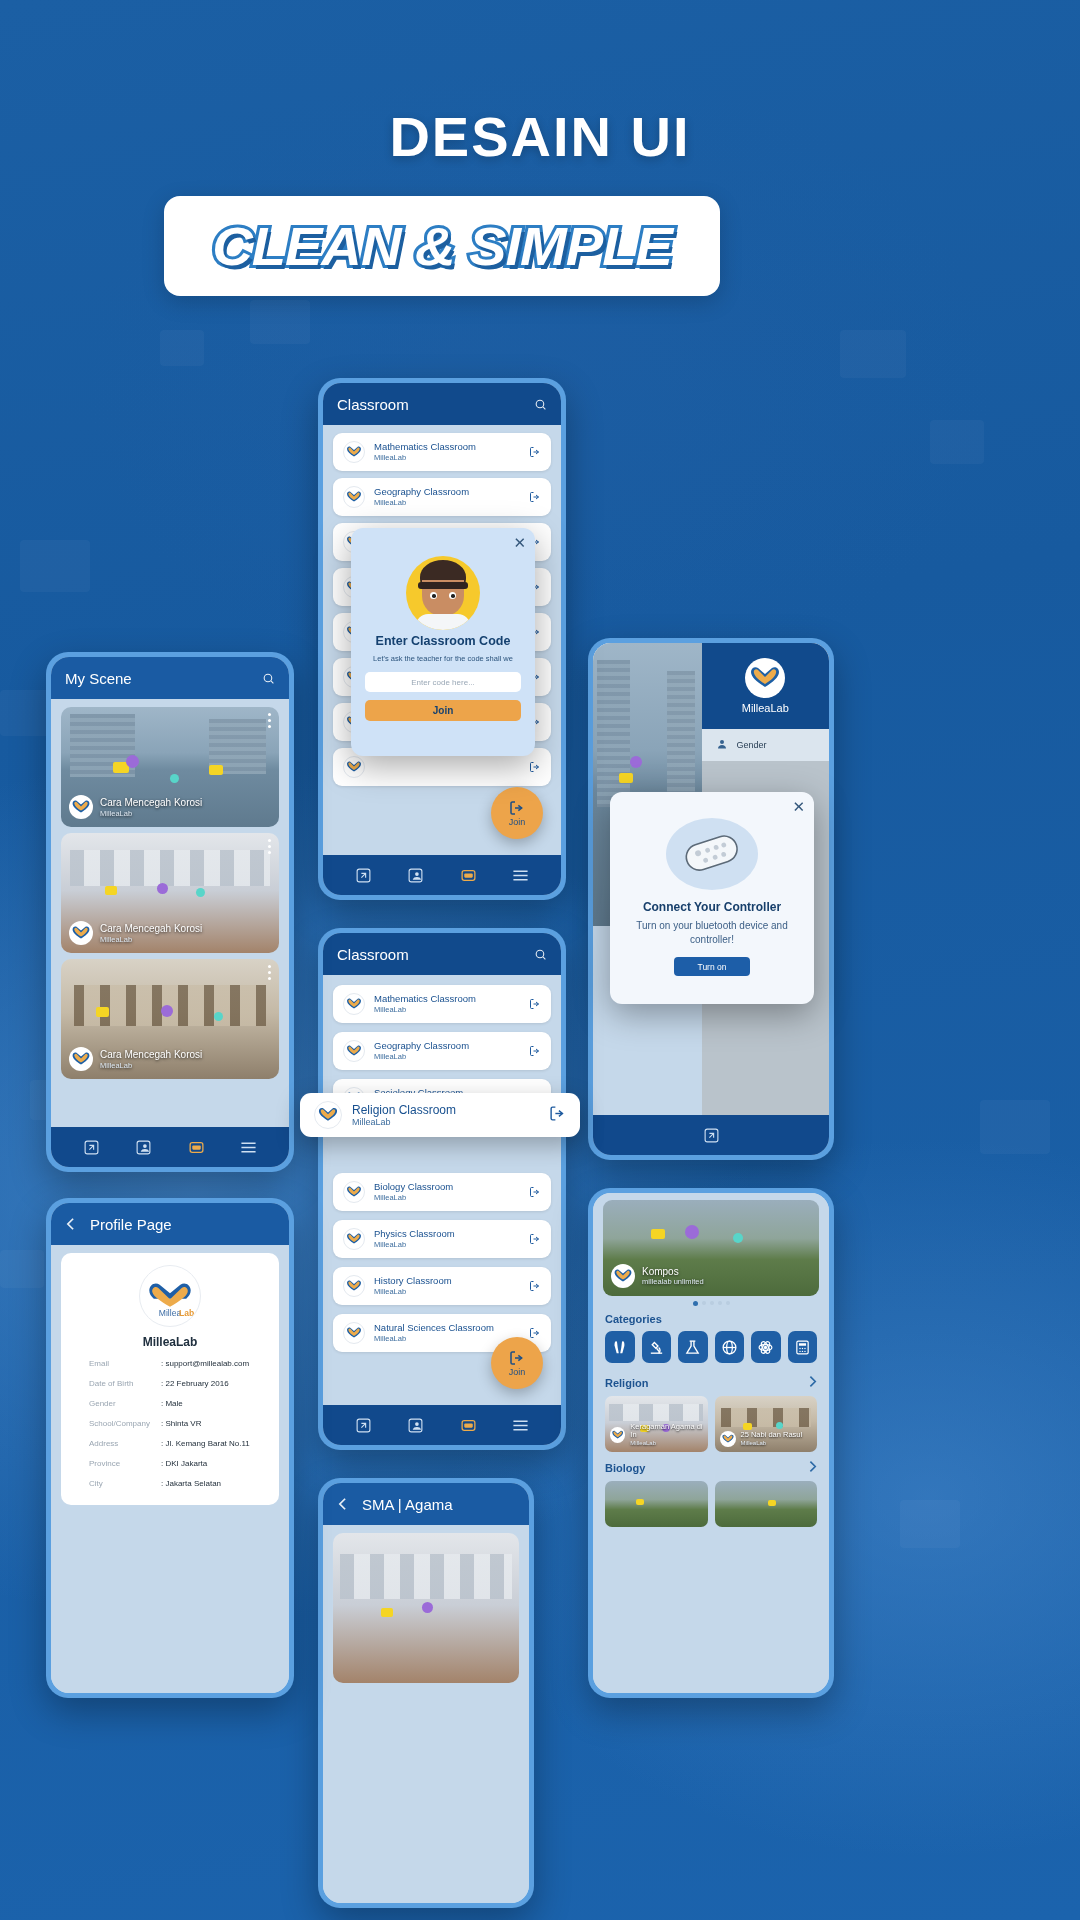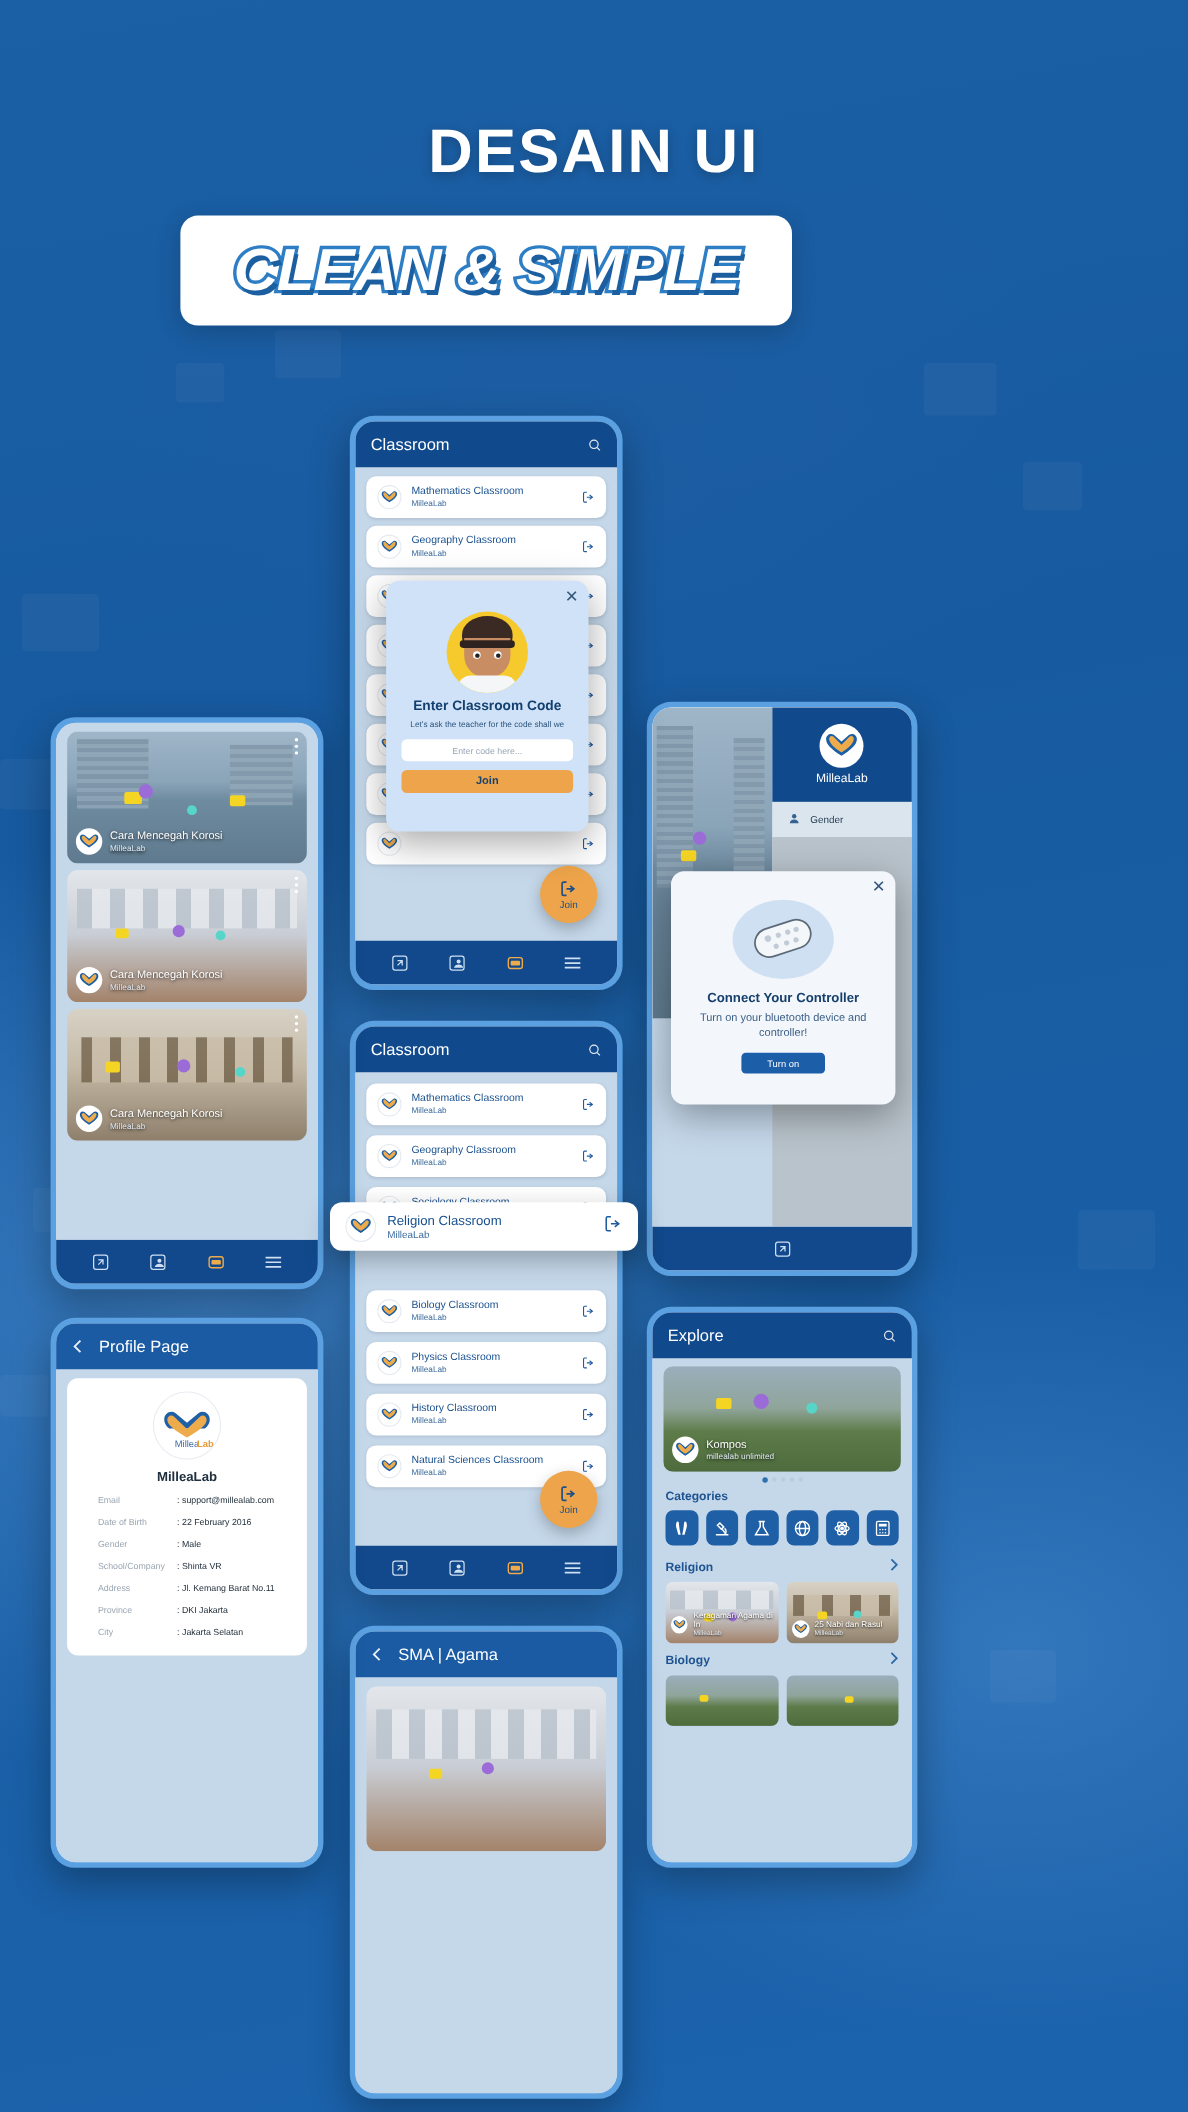--- a/index.html
+++ b/index.html
@@ -434,20 +434,29 @@
     <div style="position:absolute;left:10px;top:58px;width:54px;height:20px;border-radius:12px 12px 0 0;background:#f4f6f8;"></div>
   </div>
   <div class="mtitle">Enter Classroom Code</div>
   <div class="msub">Let's ask the teacher for the code shall we</div>
   <div class="minput">Enter code here...</div>
   <div class="mbtn">Join</div>
 </div>
 
 <div class="phone" id="phone-my-scene" style="left:46px; top:652px; width:248px; height:520px; z-index:5;">
   <div class="screen">
+    <div class="appbar">
+      <span class="title">My Scene</span>
+      <span class="ic">
+        <svg width="13" height="13" viewBox="0 0 24 24" fill="none" stroke="#ffffff" stroke-width="2">
+            <circle cx="11" cy="11" r="7"></circle>
+            <line x1="16.5" y1="16.5" x2="21" y2="21"></line>
+          </svg>
+      </span>
+    </div>
     <div class="body-area" style="padding:8px 10px 0;">
 
       <div class="scard" style="height:120px;">
         <div class="ph ph-city"></div>
         <div class="mk mk-y" style="left:24%;top:46%;width:16px;height:11px;"></div>
         <div class="mk mk-p" style="left:30%;top:40%;width:13px;height:13px;"></div>
         <div class="mk mk-y" style="left:68%;top:48%;width:14px;height:10px;"></div>
         <div class="mk mk-c" style="left:50%;top:56%;width:9px;height:9px;"></div>
         <div class="dots">
             <i></i>
@@ -891,29 +900,20 @@
             <span class="v">: Jakarta Selatan</span>
           </div>
         </div>
       </div>
     </div>
   </div>
 </div>
 
 <div class="phone" id="phone-explore" style="left:588px; top:1188px; width:246px; height:510px; z-index:4;">
   <div class="screen">
-    <div class="appbar dark">
-      <span class="title">Explore</span>
-      <span class="ic">
-        <svg width="13" height="13" viewBox="0 0 24 24" fill="none" stroke="#ffffff" stroke-width="2">
-            <circle cx="11" cy="11" r="7"></circle>
-            <line x1="16.5" y1="16.5" x2="21" y2="21"></line>
-          </svg>
-      </span>
-    </div>
     <div class="body-area">
 
       <div class="ex-hero">
         <div class="ph ph-grass"></div>
         <div class="mk mk-y" style="left:22%;top:30%;width:14px;height:10px;"></div>
         <div class="mk mk-p" style="left:38%;top:26%;width:14px;height:14px;"></div>
         <div class="mk mk-c" style="left:60%;top:34%;width:10px;height:10px;"></div>
         <div class="meta" style="position:absolute;left:8px;bottom:8px;display:flex;align-items:center;gap:7px;">
           <span style="width:24px;height:24px;border-radius:50%;background:#fff;display:flex;align-items:center;justify-content:center;overflow:hidden;">
             <svg class="logo-svg" viewBox="0 0 40 40">
@@ -1050,21 +1050,21 @@
         <div class="tile" style="height:46px;">
           <div class="ph ph-grass"></div>
           <div class="mk mk-y" style="left:52%;top:42%;width:8px;height:6px;"></div>
         </div>
       </div>
 
     </div>
   </div>
 </div>
 
-<div class="phone" id="phone-sma" style="left:318px; top:1478px; width:248px; height:430px; z-index:4;">
+<div class="phone" id="phone-sma" style="left:318px; top:1478px; width:216px; height:430px; z-index:4;">
   <div class="screen">
     <div class="appbar">
       <span class="ic">
         <svg width="11" height="14" viewBox="0 0 12 16" fill="none" stroke="#fff" stroke-width="2">
             <polyline points="9 2 3 8 9 14"></polyline>
           </svg>
       </span>
       <span class="title" style="margin-left:6px;">SMA | Agama</span>
     </div>
     <div class="body-area" style="padding:8px 10px 0;">

